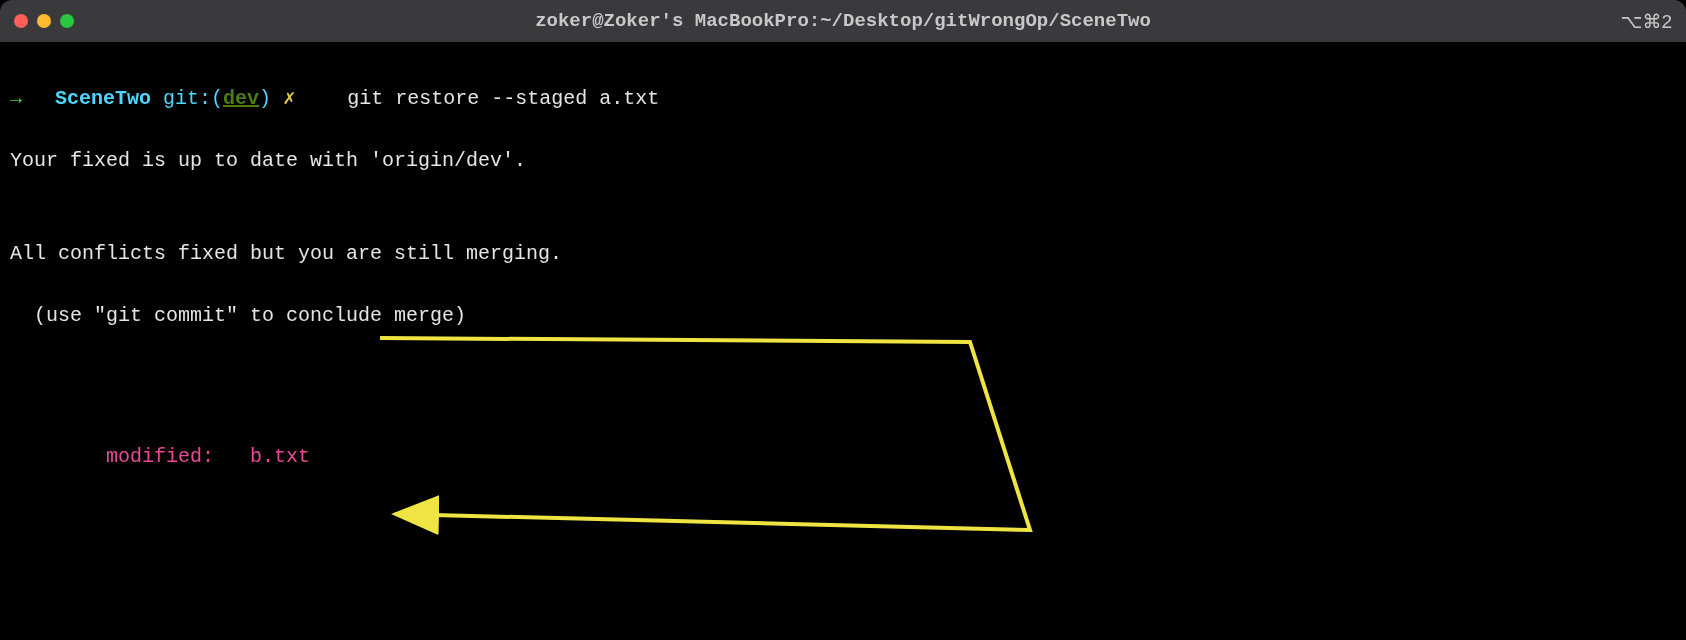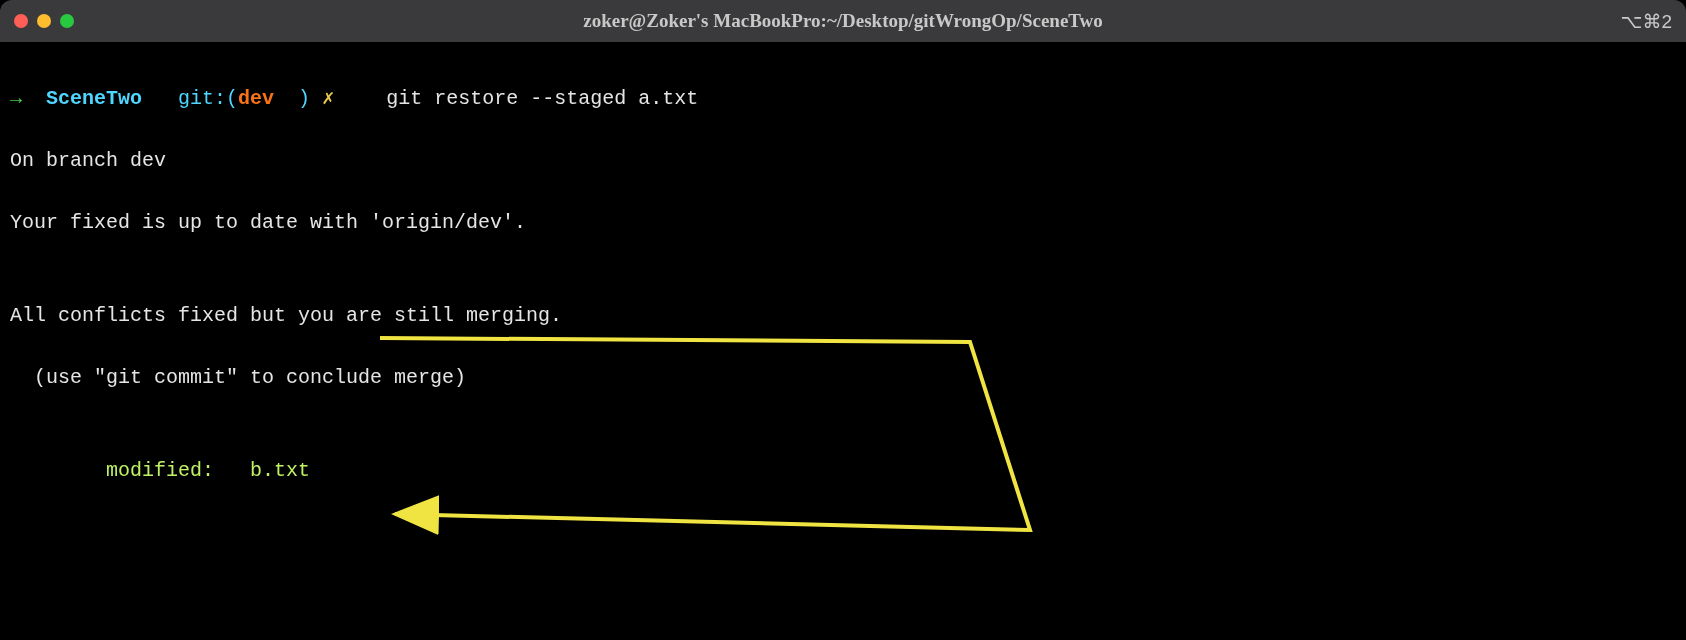--- a/index.html
+++ b/index.html
@@ -42,47 +42,47 @@
   .tl-close { background: #ff5f57; }
   .tl-min { background: #febc2e; }
   .tl-max { background: #28c840; }
   .title {
     position: absolute;
     left: 50%;
     transform: translateX(-50%);
     color: #c8c8c8;
     font-weight: 600;
     font-size: 19px;
-    font-family: Liberation Serif, serif;
+    font-family: Liberation Mono, monospace;
     white-space: nowrap;
   }
   .title-right {
     margin-left: auto;
     color: #c8c8c8;
     font-size: 19px;
     font-family: -apple-system, BlinkMacSystemFont, sans-serif;
   }
   .terminal-body {
     flex: 1;
     background: #000;
     color: #e5e5e5;
     padding: 10px 10px;
     line-height: 1.55;
     white-space: pre;
     position: relative;
   }
   .line { display: block; }
   .c-arrow { color: #47d147; }
-  .c-dir { color: #4fd6ff; font-weight: 600; }
-  .c-git { color: #4fd6ff; margin-left: 24px; }
-  .c-branch { color: #f97316; font-weight: 600; }
+  .c-dir { color: #4fd6ff; font-weight: 600; margin-left: 9px; }
+  .c-git { color: #4fd6ff; }
+  .c-branch { color: #4d7c0f; font-weight: 600; text-decoration: underline; }
   .c-x { color: #e6c84b; font-weight: 600; }
   .c-cmd { color: #e5e5e5; margin-left: 40px; }
   .c-white { color: #e5e5e5; }
-  .c-green { color: #bef264; }
+  .c-green { color: #ec4899; margin-top: 48px; }
   .annotation-svg {
     position: absolute;
     top: 0;
     left: 0;
     pointer-events: none;
   }
 </style>
 </head>
 <body>
 
@@ -92,21 +92,20 @@
       <div class="traffic-light tl-close"></div>
       <div class="traffic-light tl-min"></div>
       <div class="traffic-light tl-max"></div>
     </div>
     <div class="title">zoker@Zoker's MacBookPro:~/Desktop/gitWrongOp/SceneTwo</div>
     <div class="title-right">⌥⌘2</div>
   </div>
 
   <div class="terminal-body">
 <span class="line"><span class="c-arrow">→</span>  <span class="c-dir">SceneTwo</span> <span class="c-git">git:(</span><span class="c-branch">dev</span><span class="c-git">)</span> <span class="c-x">✗</span> <span class="c-cmd">git restore --staged a.txt</span></span>
-<span class="line c-white">On branch dev</span>
 <span class="line c-white">Your fixed is up to date with 'origin/dev'.</span>
 <span class="line c-white"></span>
 <span class="line c-white">All conflicts fixed but you are still merging.</span>
 <span class="line c-white">  (use "git commit" to conclude merge)</span>
 <span class="line c-white"></span>
 <span class="line c-green"><span>        modified:   </span><span>b.txt</span></span>
 <span class="line c-white"></span>
 
 
 

